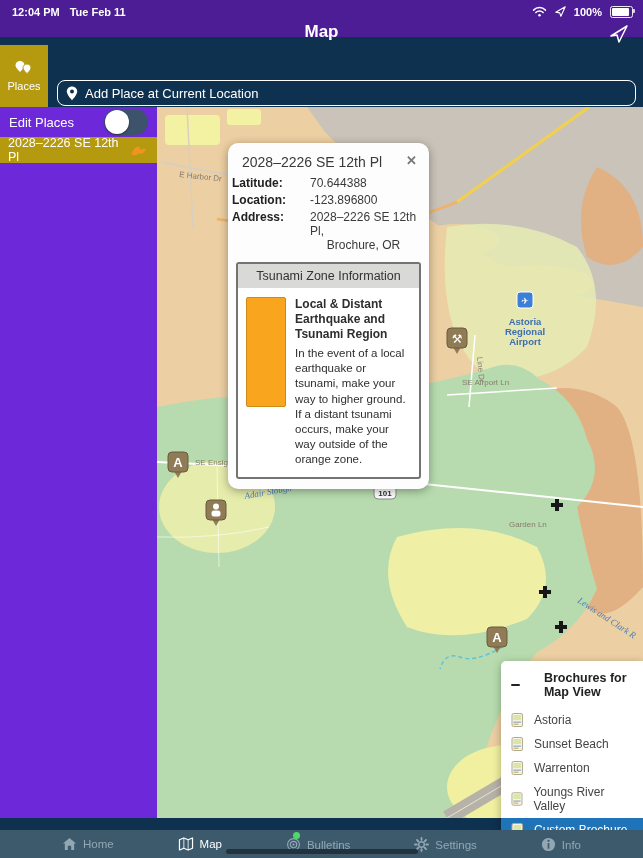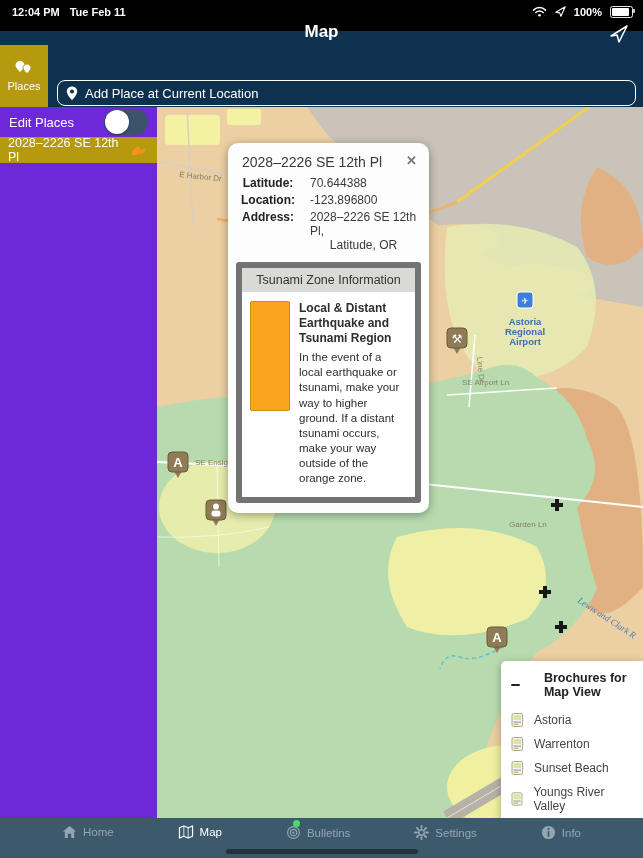--- a/index.html
+++ b/index.html
@@ -1,20 +1,20 @@
 <!DOCTYPE html>
 <html><head>
 <meta charset="utf-8">
 <style>
   html,body{margin:0;padding:0;background:#222;}
   .screen{position:relative;width:643px;height:858px;overflow:hidden;
     font-family:"Liberation Sans",sans-serif;background:#0e3150;}
 
   
-  .topbar{position:absolute;top:0;left:0;right:0;height:31px;background:#000000;color:#fff;z-index:30;}
+  .topbar{position:absolute;top:0;left:0;right:0;height:37px;background:#4c1d95;color:#fff;z-index:30;}
   .statusbar{display:flex;justify-content:space-between;align-items:center;height:19px;padding:2px 10px 0 12px;font-size:11px;font-weight:bold;}
   .status-left{display:flex;gap:10px;}
   .status-right{display:flex;align-items:center;gap:8px;}
   .battery{position:relative;width:21px;height:10px;border:1px solid rgba(255,255,255,.9);border-radius:2.5px;}
   .battery .fill{position:absolute;left:1px;top:1px;bottom:1px;width:17px;background:#fff;border-radius:1px;}
   .battery .nub{position:absolute;right:-3px;top:2.5px;width:2px;height:4px;background:rgba(255,255,255,.8);border-radius:0 1px 1px 0;}
   .navrow{position:relative;height:26px;}
   .nav-title{position:absolute;left:0;right:0;top:1px;text-align:center;font-size:17px;font-weight:600;}
   .send-btn{position:absolute;right:13px;top:2px;width:22px;height:22px;cursor:pointer;}
 
@@ -44,40 +44,40 @@
   .waterlabel{fill:#4a80b8;font-size:9px;font-style:italic;font-family:"Liberation Serif",serif;}
   .airportlabel{fill:#3c6fb0;font-size:9.5px;font-weight:bold;text-anchor:middle;font-family:"Liberation Sans",sans-serif;}
 
   
   .popup{position:absolute;left:228px;top:143px;width:201px;background:#fdfdfd;border-radius:10px;
     box-shadow:0 2px 10px rgba(0,0,0,.35);z-index:22;color:#3a3a3a;}
   .popup-title-row{display:flex;justify-content:space-between;align-items:flex-start;padding:11px 12px 6px 14px;}
   .popup-title{font-size:14px;color:#3a3a3a;}
   .popup-close{font-size:13px;color:#777;font-weight:bold;cursor:pointer;line-height:1;}
   .popup-fields{display:grid;grid-template-columns:72px 1fr;column-gap:6px;row-gap:3px;font-size:12px;padding:0 12px 8px 4px;}
-  .f-label{text-align:center;font-weight:bold;color:#222;}
+  .f-label{text-align:left;font-weight:bold;color:#222;}
   .f-value{color:#3a3a3a;}
   .addr2{text-align:center;}
-  .tz-panel{margin:2px 8px 10px 8px;border:6px solid #737373;border-radius:3px;overflow:hidden;background:#fff;}
+  .tz-panel{margin:2px 8px 10px 8px;border:2px solid #737373;border-radius:3px;overflow:hidden;background:#fff;}
   .tz-header{background:#d9d9d7;text-align:center;font-size:12.5px;color:#333;padding:5px 4px;}
   .tz-body{display:flex;gap:9px;padding:9px 8px 10px 8px;}
   .tz-swatch{flex:0 0 38px;height:108px;background:#f9a51d;border:1px solid #cd8a16;border-radius:2px;}
   .tz-text{font-size:11.5px;line-height:1.32;color:#2e2e2e;}
   .tz-zone-title{font-weight:bold;font-size:12px;margin-bottom:4px;line-height:1.25;}
 
   
   .brochures{position:absolute;left:501px;top:661px;width:142px;background:#fff;z-index:22;
     box-shadow:0 2px 8px rgba(0,0,0,.3);border-radius:5px 0 0 0;overflow:hidden;padding-bottom:1px;}
   .br-header{display:flex;align-items:center;gap:24px;padding:10px 8px 9px 10px;font-size:12.5px;font-weight:bold;color:#222;}
   .br-dash{width:14px;height:2.5px;background:#222;border-radius:2px;}
   .br-item{display:flex;align-items:center;gap:10px;padding:5px 8px 5px 10px;font-size:12px;color:#444;cursor:pointer;}
   .br-item.selected{background:#1e73b9;color:#fff;}
 
   
-  .tabbar{position:absolute;left:0;right:0;bottom:0;height:40px;background:#3d5a6d;z-index:30;
+  .tabbar{position:absolute;left:0;right:0;bottom:0;height:28px;background:#3d5a6d;z-index:30;
     display:flex;justify-content:space-around;align-items:flex-start;padding:7px 30px 0 30px;box-sizing:border-box;}
   .tab{display:flex;align-items:center;gap:6px;color:#93a7b3;font-size:11.5px;cursor:pointer;position:relative;}
   .tab.active{color:#fff;}
   .tab .dot{position:absolute;top:-5px;left:7px;width:7px;height:7px;border-radius:50%;background:#4cd964;}
   .home-indicator{position:absolute;left:50%;transform:translateX(-50%);bottom:4px;width:192px;height:5px;border-radius:3px;background:#22333e;cursor:grab;}
 </style>
 </head>
 <body>
 
 <div class="screen">
@@ -257,21 +257,21 @@
       <span class="popup-close">✕</span>
     </div>
     <div class="popup-fields">
       <span class="f-label">Latitude:</span>
       <span class="f-value">70.644388</span>
       <span class="f-label">Location:</span>
       <span class="f-value">-123.896800</span>
       <span class="f-label">Address:</span>
       <span class="f-value">
         <span>2028–2226 SE 12th Pl,</span>
-        <span class="addr2" style="display:block;">Latitude, OR</span>
+        <span class="addr2" style="display:block;">Brochure, OR</span>
       </span>
     </div>
     <div class="tz-panel">
       <div class="tz-header">Tsunami Zone Information</div>
       <div class="tz-body">
         <div class="tz-swatch"></div>
         <div class="tz-text">
           <div class="tz-zone-title">Local &amp; Distant Earthquake and Tsunami Region</div>
           <div>In the event of a local earthquake or tsunami, make your way to higher ground. If a distant tsunami occurs, make your way outside of the orange zone.</div>
         </div>
@@ -293,30 +293,30 @@
         </svg>
       <span>Astoria</span>
     </div>
     <div class="br-item">
       <svg width="13" height="14" viewBox="0 0 13 14">
           <rect x="1" y="0.5" width="10.5" height="13" rx="1.5" fill="#f7f3e4" stroke="#b3a98f"></rect>
           <rect x="2.5" y="2" width="7.5" height="5" fill="#d8e6a8"></rect>
           <rect x="2.5" y="8.5" width="7.5" height="1.3" fill="#8fb0c9"></rect>
           <rect x="2.5" y="10.6" width="5" height="1.3" fill="#c9b96a"></rect>
         </svg>
+      <span>Sunset Beach</span>
+    </div>
+    <div class="br-item">
+      <svg width="13" height="14" viewBox="0 0 13 14">
+          <rect x="1" y="0.5" width="10.5" height="13" rx="1.5" fill="#f7f3e4" stroke="#b3a98f"></rect>
+          <rect x="2.5" y="2" width="7.5" height="5" fill="#d8e6a8"></rect>
+          <rect x="2.5" y="8.5" width="7.5" height="1.3" fill="#8fb0c9"></rect>
+          <rect x="2.5" y="10.6" width="5" height="1.3" fill="#c9b96a"></rect>
+        </svg>
       <span>Warrenton</span>
-    </div>
-    <div class="br-item">
-      <svg width="13" height="14" viewBox="0 0 13 14">
-          <rect x="1" y="0.5" width="10.5" height="13" rx="1.5" fill="#f7f3e4" stroke="#b3a98f"></rect>
-          <rect x="2.5" y="2" width="7.5" height="5" fill="#d8e6a8"></rect>
-          <rect x="2.5" y="8.5" width="7.5" height="1.3" fill="#8fb0c9"></rect>
-          <rect x="2.5" y="10.6" width="5" height="1.3" fill="#c9b96a"></rect>
-        </svg>
-      <span>Sunset Beach</span>
     </div>
     <div class="br-item">
       <svg width="13" height="14" viewBox="0 0 13 14">
           <rect x="1" y="0.5" width="10.5" height="13" rx="1.5" fill="#f7f3e4" stroke="#b3a98f"></rect>
           <rect x="2.5" y="2" width="7.5" height="5" fill="#d8e6a8"></rect>
           <rect x="2.5" y="8.5" width="7.5" height="1.3" fill="#8fb0c9"></rect>
           <rect x="2.5" y="10.6" width="5" height="1.3" fill="#c9b96a"></rect>
         </svg>
       <span>Youngs River Valley</span>
     </div>

